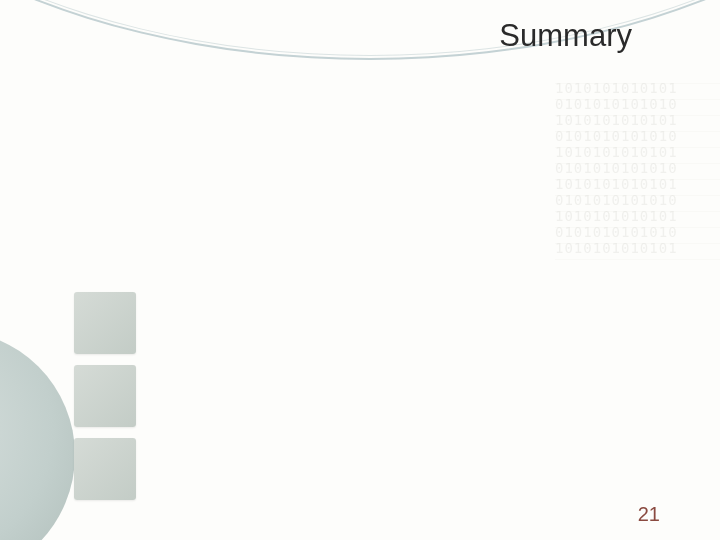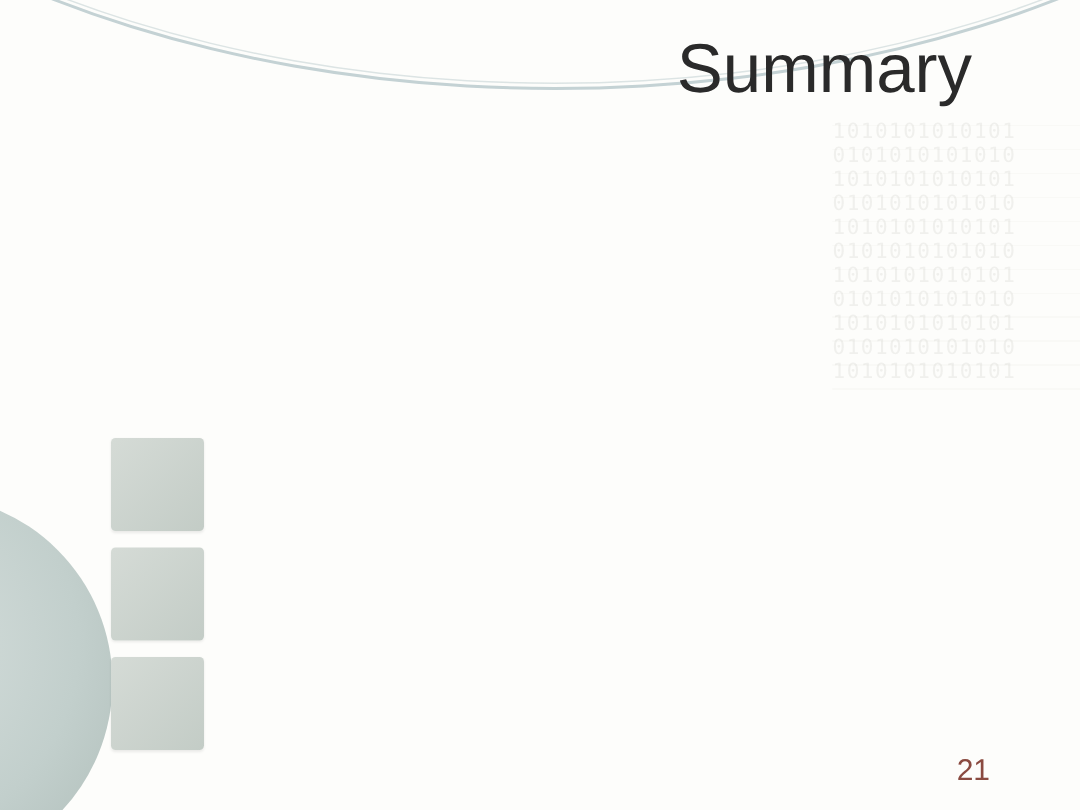--- a/index.html
+++ b/index.html
@@ -78,22 +78,22 @@
       border-radius: 3px;
       z-index: 3;
       box-shadow: 0 1px 2px rgba(0,0,0,0.08);
     }
     .square-1 { left: 74px; bottom: 186px; }
     .square-2 { left: 74px; bottom: 113px; }
     .square-3 { left: 74px; bottom: 40px; }
     .title {
       position: absolute;
       top: 18px;
-      right: 72px;
-      font-size: 46px;
+      right: 88px;
+      font-size: 31px;
       color: #2a2a2a;
       font-weight: normal;
       z-index: 5;
     }
     .content {
       position: absolute;
       top: 94px;
       left: 135px;
       right: 40px;
       z-index: 5;

